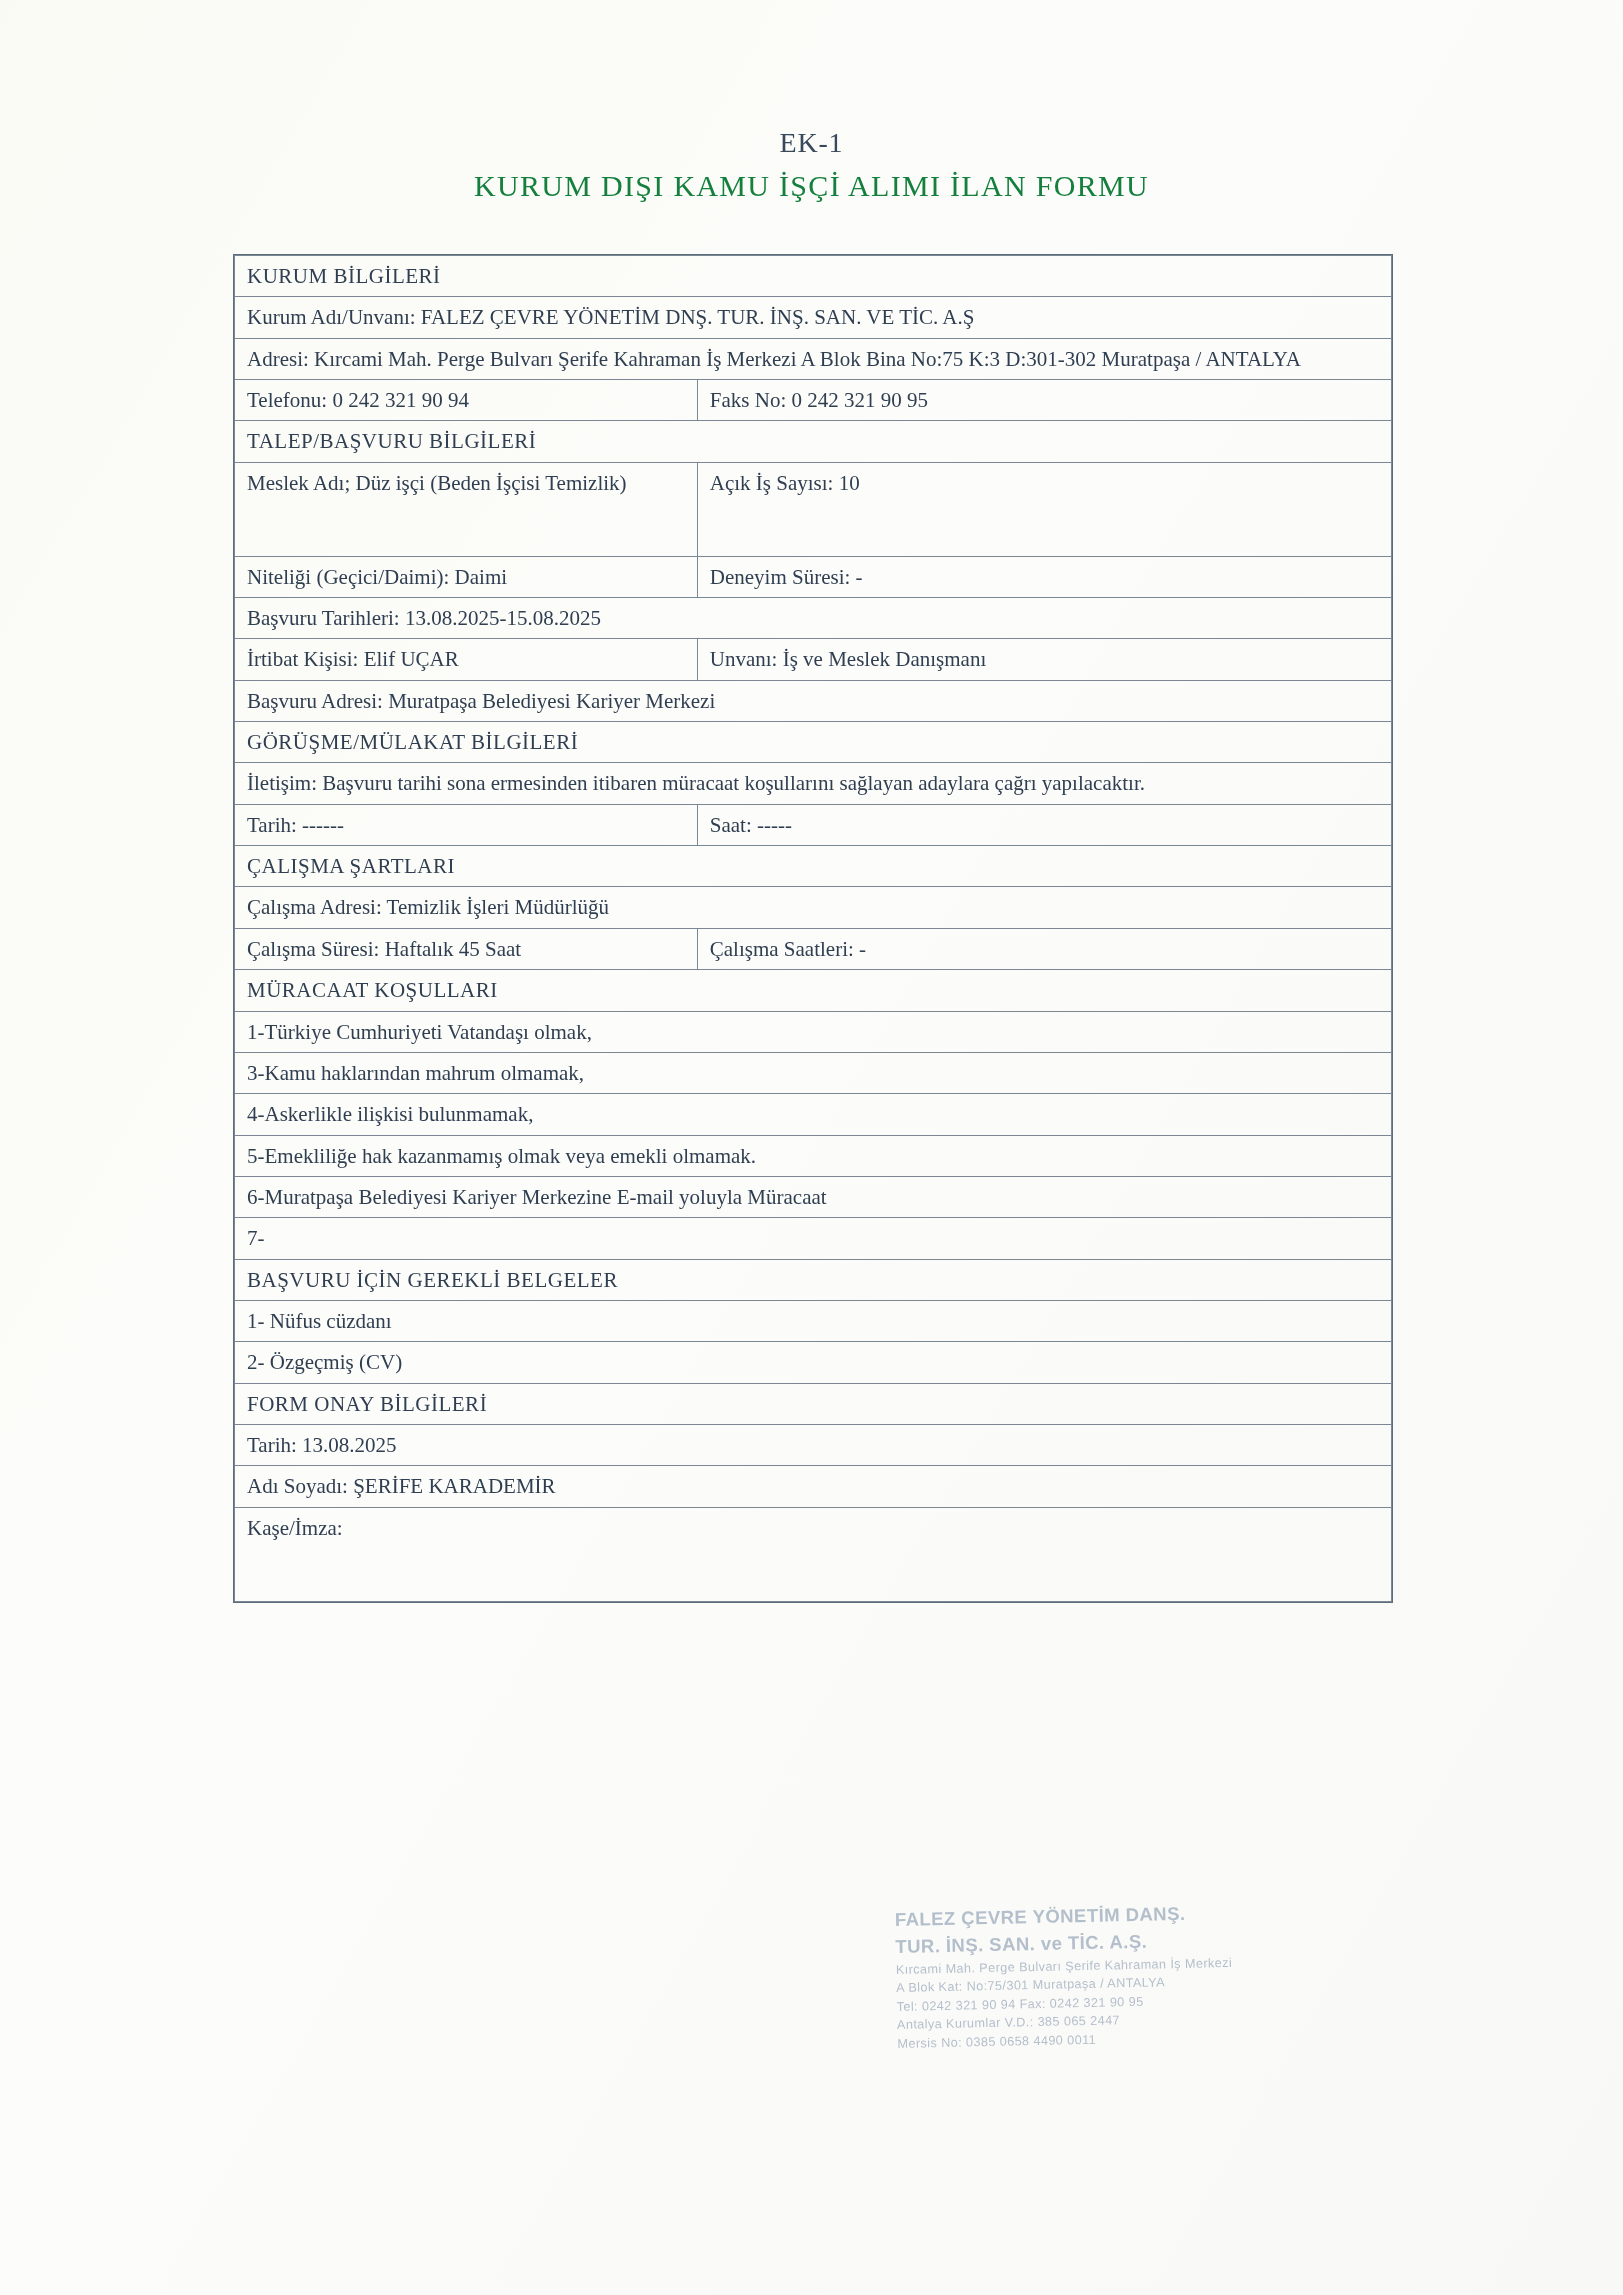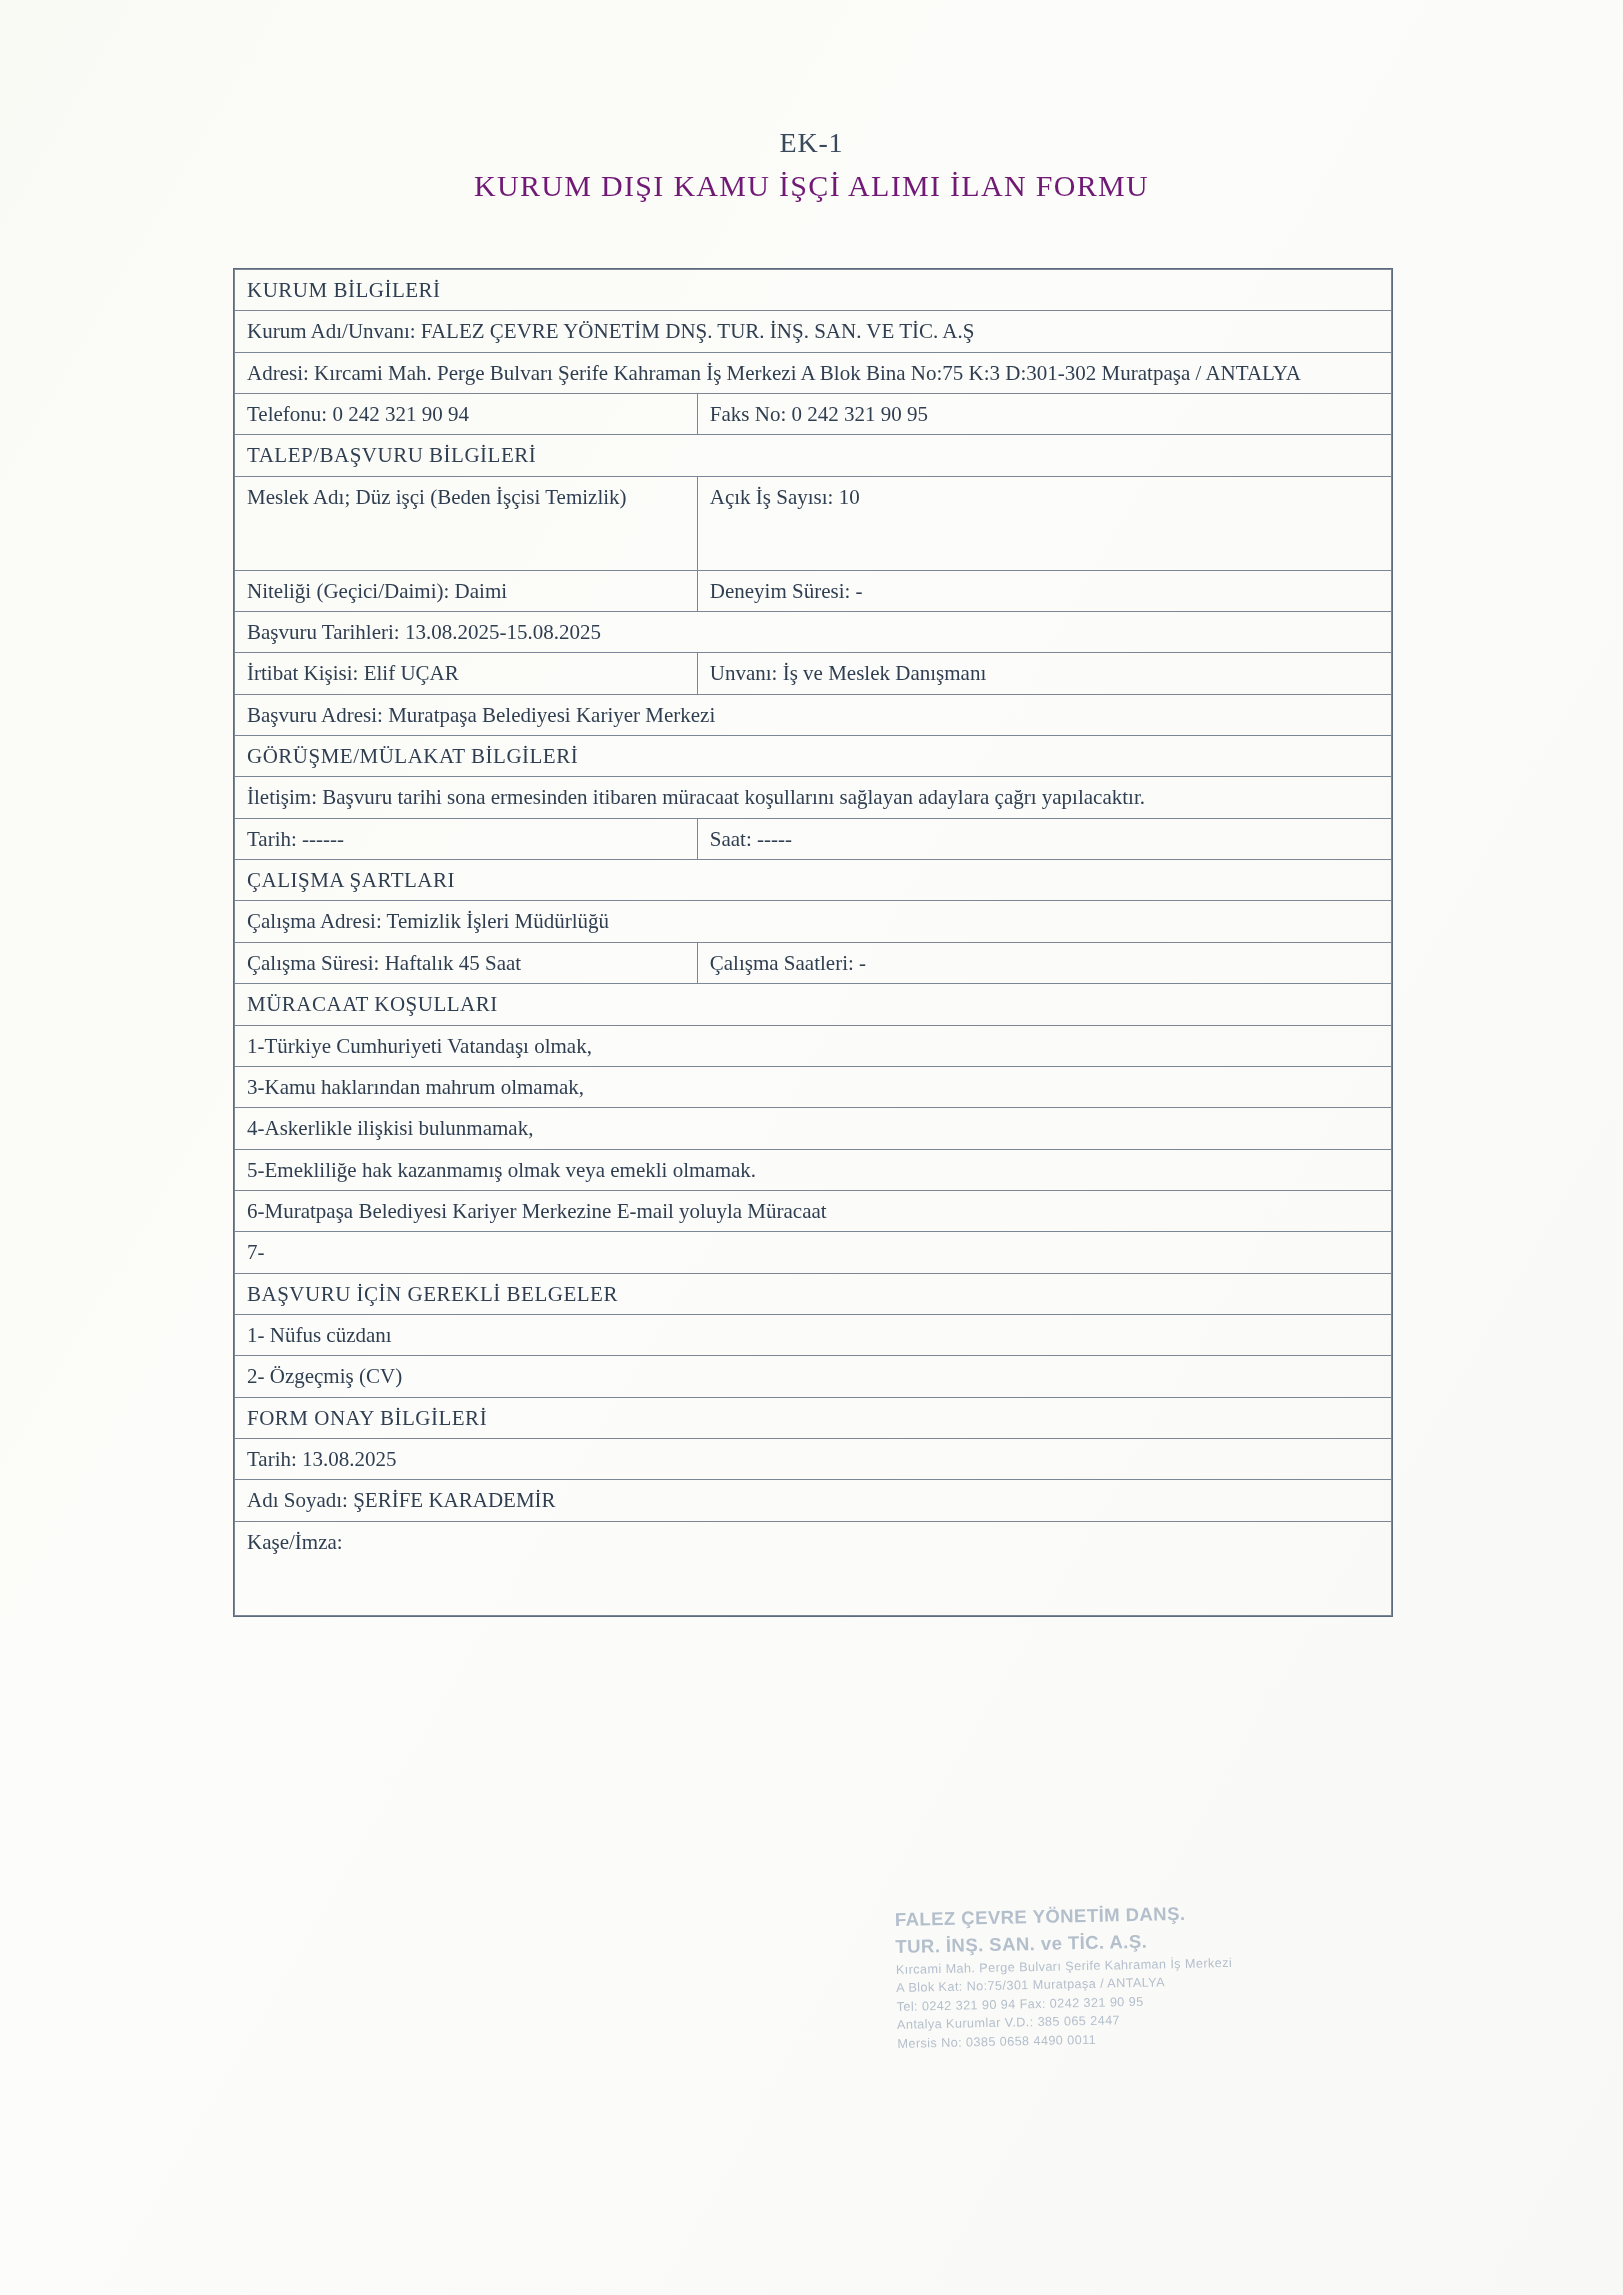--- a/index.html
+++ b/index.html
@@ -38,25 +38,25 @@
     font-family: "Liberation Serif", serif;
     font-size: 28px;
     letter-spacing: 0.8px;
     color: #39495c;
     margin-bottom: 10px;
   }
   .header .title {
     font-family: "Liberation Serif", serif;
     font-size: 30px;
     letter-spacing: 1.3px;
-    color: #701a75;
+    color: #15803d;
   }
   .form {
     position: absolute;
-    top: 268px;
+    top: 254px;
     left: 233px;
     width: 1158px;
     border: 1.7px solid #5d6b7d;
     border-collapse: collapse;
   }
   table.form-table {
     width: 100%;
     border-collapse: collapse;
     table-layout: fixed;
   }

